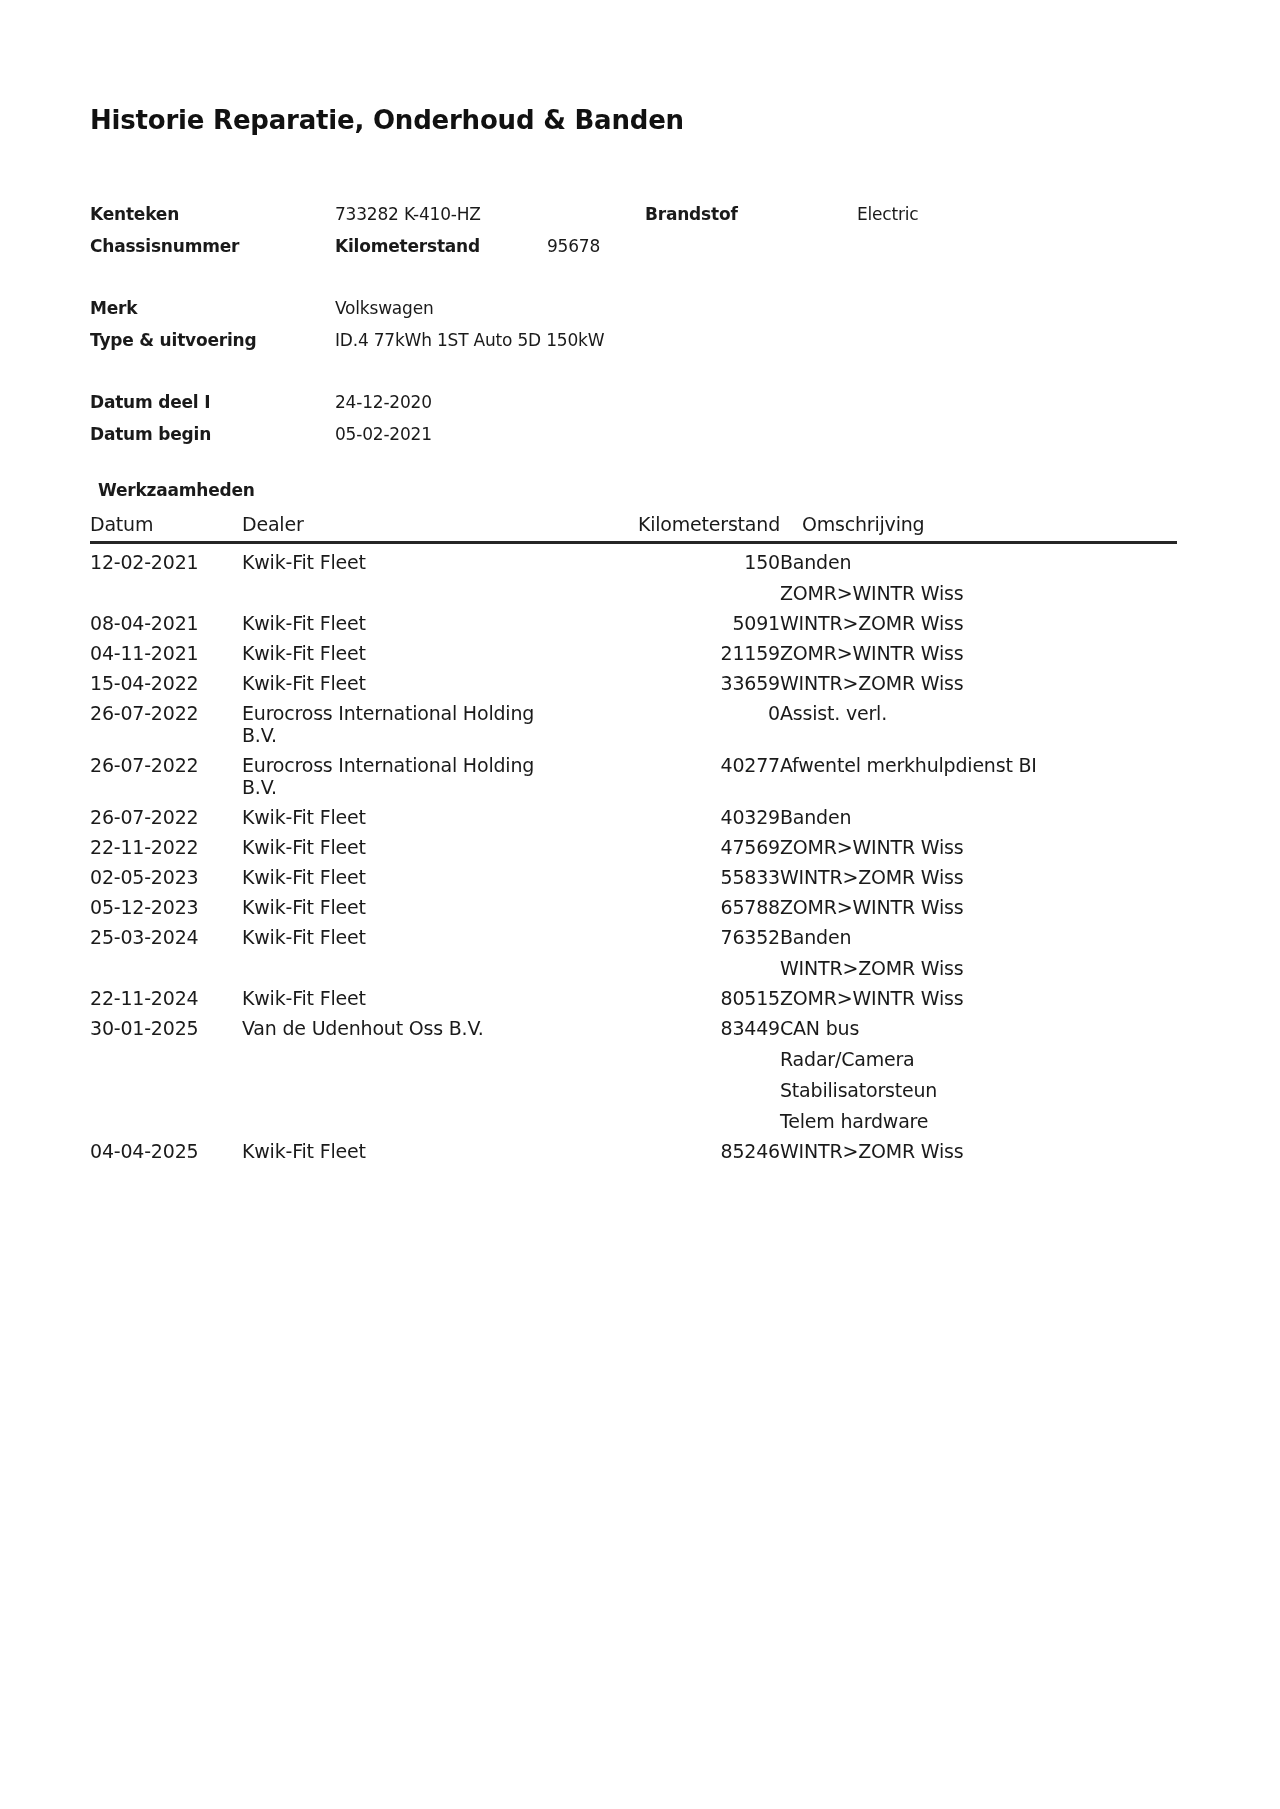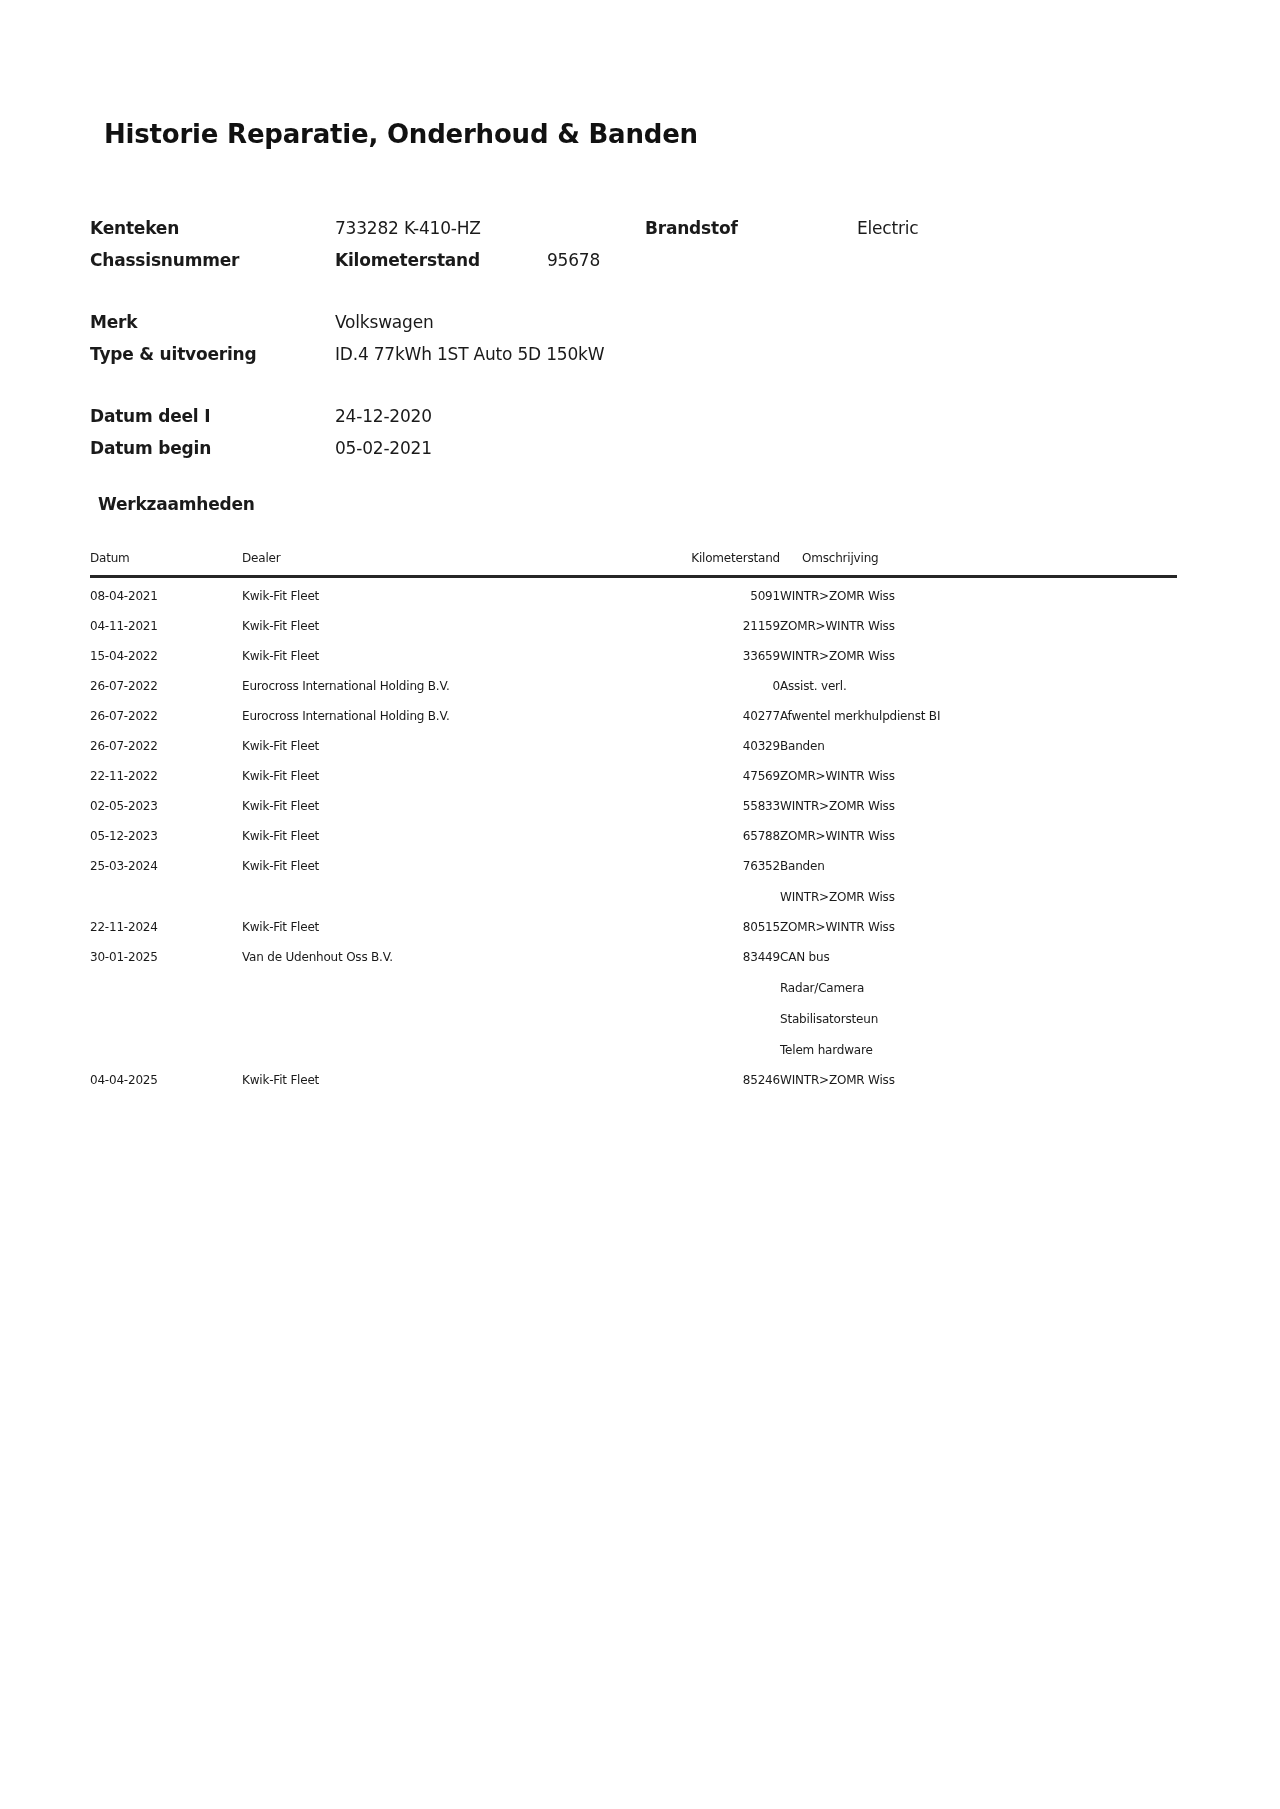--- a/index.html
+++ b/index.html
@@ -11,43 +11,43 @@
     font-family: "DejaVu Sans", "Liberation Sans", sans-serif;
     color: #1a1a1a;
     box-sizing: border-box;
     padding: 104px 60px 60px 90px;
     letter-spacing: -0.2px;
   }
   .doc-title {
     font-size: 26px;
     font-weight: bold;
     color: #111111;
-    margin: 14px;
+    margin: 0;
     line-height: 32px;
   }
   .info-section { margin-top: 62px; }
   .info-block + .info-block { margin-top: 30px; }
   .info-row { display: flex; line-height: 32px; font-size: 17px; }
   .info-label { width: 245px; font-weight: bold; flex: 0 0 auto; }
   .info-value { width: 310px; flex: 0 0 auto; }
   .info-label2 { width: 212px; font-weight: bold; flex: 0 0 auto; }
   .info-value2 { flex: 1 1 auto; }
 
   .section-title {
     margin: 24px 0 0 8px;
     font-size: 17px;
     font-weight: bold;
     line-height: 32px;
   }
   table.work-table {
     border-collapse: collapse;
     table-layout: fixed;
     width: 1087px;
-    margin-top: 27px;
-    font-size: 12px;
+    margin-top: 7px;
+    font-size: 19px;
   }
   table.work-table th {
     font-weight: normal;
     text-align: left;
     vertical-align: bottom;
     line-height: 22px;
     padding: 0 0 6px 0;
     border-bottom: 3px solid #262626;
   }
   table.work-table th.num { text-align: right; }
@@ -120,20 +120,29 @@
     </colgroup>
     <thead>
       <tr>
         <th>Datum</th>
         <th>Dealer</th>
         <th class="num">Kilometerstand</th>
         <th class="om">Omschrijving</th>
       </tr>
     </thead>
     <tbody>
+    <tr>
+      <td class="col-datum">12-02-2021</td>
+      <td class="col-dealer">Kwik-Fit Fleet</td>
+      <td class="col-km">150</td>
+      <td class="col-om">
+            <div class="om-line">Banden</div>
+            <div class="om-line">ZOMR&gt;WINTR Wiss</div>
+          </td>
+    </tr>
 
     <tr>
       <td class="col-datum">08-04-2021</td>
       <td class="col-dealer">Kwik-Fit Fleet</td>
       <td class="col-km">5091</td>
       <td class="col-om">
             <div class="om-line">WINTR&gt;ZOMR Wiss</div>
           </td>
     </tr>
 

